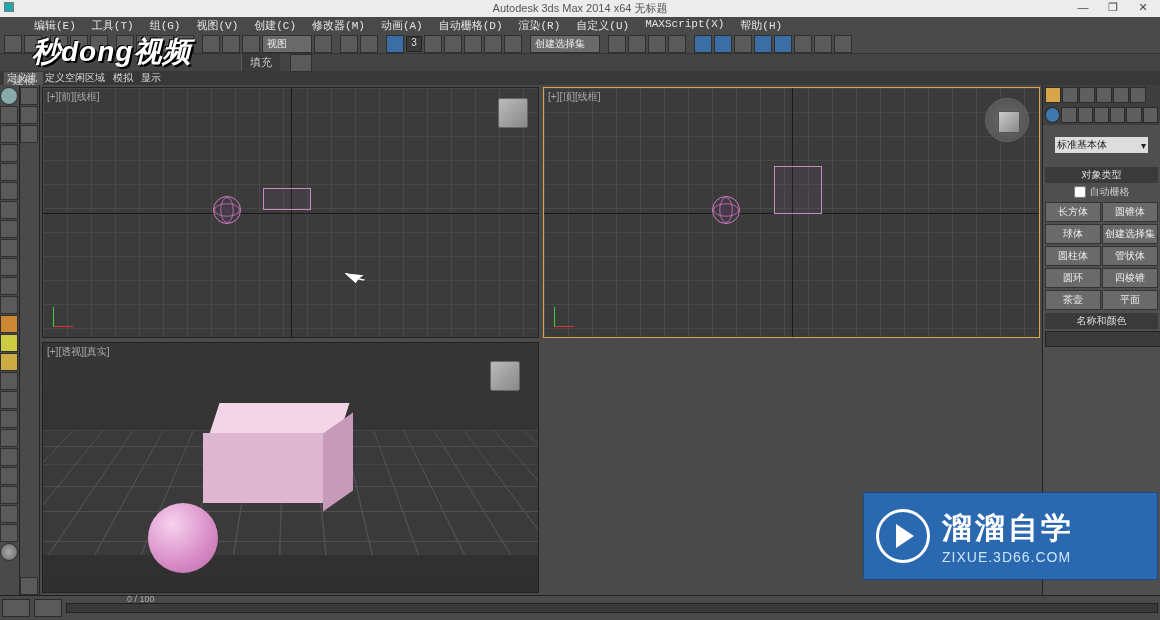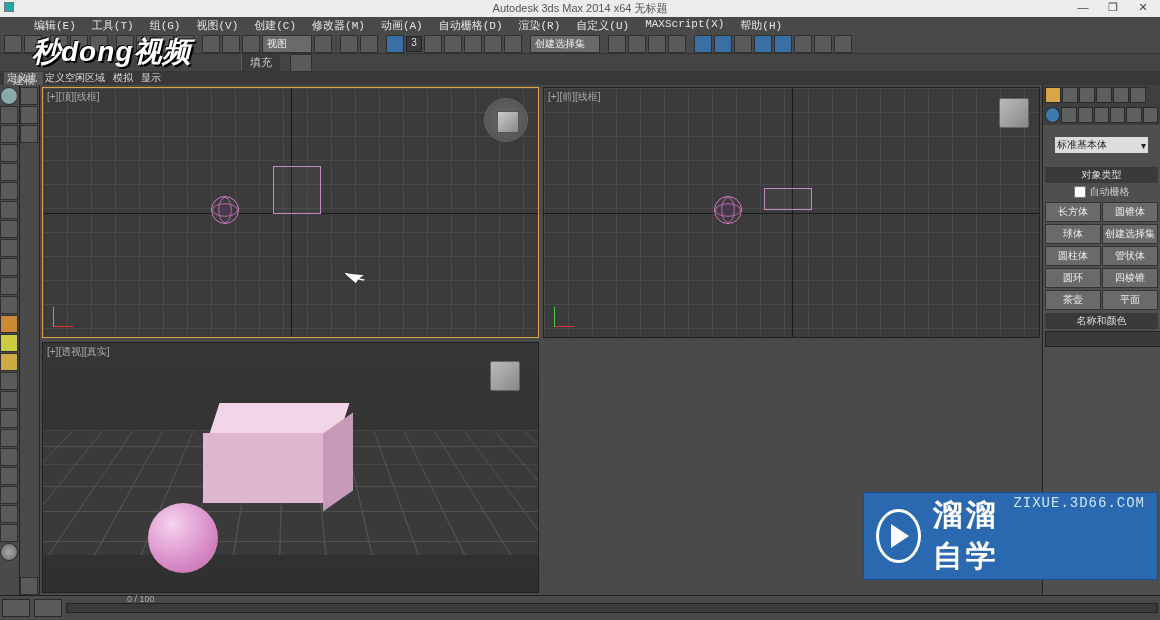--- a/index.html
+++ b/index.html
@@ -323,21 +323,21 @@
     padding:8px 12px;z-index:60;
   }
   .watermark .playicon{
     width:54px;height:54px;border:3px solid #fff;border-radius:50%;
     display:flex;align-items:center;justify-content:center;
   }
   .watermark .playicon::after{
     content:'';width:0;height:0;border-left:18px solid #fff;
     border-top:12px solid transparent;border-bottom:12px solid transparent;margin-left:4px;
   }
-  .watermark .txt{display:flex;flex-direction:row;font-family:Liberation Mono, monospace;}
+  .watermark .txt{display:flex;flex-direction:column;}
   .watermark .txt .big{font-size:30px;font-weight:700;letter-spacing:3px;}
   .watermark .txt .small{font-size:14px;letter-spacing:1px;color:#cde4fa;}
 
   .cursor{
     position:absolute;left:350px;top:268px;width:0;height:0;z-index:40;
   }
   .cursor::after{
     content:'';position:absolute;border-left:2px solid #fff;border-top:2px solid #fff;
     width:10px;height:14px;transform:rotate(-30deg) skewX(18deg);
     background:#fff;clip-path:polygon(0 0,100% 70%,55% 72%,80% 100%,63% 100%,40% 75%,0 88%);
@@ -464,42 +464,42 @@
     <span class="ltbtn"></span>
     <span class="ltbtn"></span>
     <span class="ltbtn"></span>
     <div style="flex:1"></div>
     <span class="ltbtn"></span>
   </div>
 
   <div class="viewport-area">
     <div class="viewport-grid">
 
+      <div class="viewport">
+        <div class="vp-grid-bg"></div>
+        <div class="vp-axes-center-h"></div>
+        <div class="vp-axes-center-v"></div>
+        <span class="vp-label">[+][前][线框]</span>
+        <div class="cube-gizmo"></div>
+        <div class="obj-sphere-wf" style="left:170px;top:108px;width:28px;height:28px;"></div>
+        <div class="obj-box-wf" style="left:220px;top:100px;width:48px;height:22px;"></div>
+        <div class="axis-gizmo">
+            <div class="x"></div>
+            <div class="y"></div>
+          </div>
+      </div>
+
       <div class="viewport active">
         <div class="vp-grid-bg"></div>
         <div class="vp-axes-center-h"></div>
         <div class="vp-axes-center-v"></div>
         <span class="vp-label">[+][顶][线框]</span>
         <div class="cube-gizmo ring"></div>
         <div class="obj-sphere-wf" style="left:168px;top:108px;width:28px;height:28px;"></div>
         <div class="obj-box-wf" style="left:230px;top:78px;width:48px;height:48px;"></div>
-        <div class="axis-gizmo">
-            <div class="x"></div>
-            <div class="y"></div>
-          </div>
-      </div>
-
-      <div class="viewport">
-        <div class="vp-grid-bg"></div>
-        <div class="vp-axes-center-h"></div>
-        <div class="vp-axes-center-v"></div>
-        <span class="vp-label">[+][前][线框]</span>
-        <div class="cube-gizmo"></div>
-        <div class="obj-sphere-wf" style="left:170px;top:108px;width:28px;height:28px;"></div>
-        <div class="obj-box-wf" style="left:220px;top:100px;width:48px;height:22px;"></div>
         <div class="axis-gizmo">
             <div class="x"></div>
             <div class="y"></div>
           </div>
       </div>
 
 
       <div class="viewport">
         <div class="persp-bg"></div>
         <div class="persp-grid"></div>

